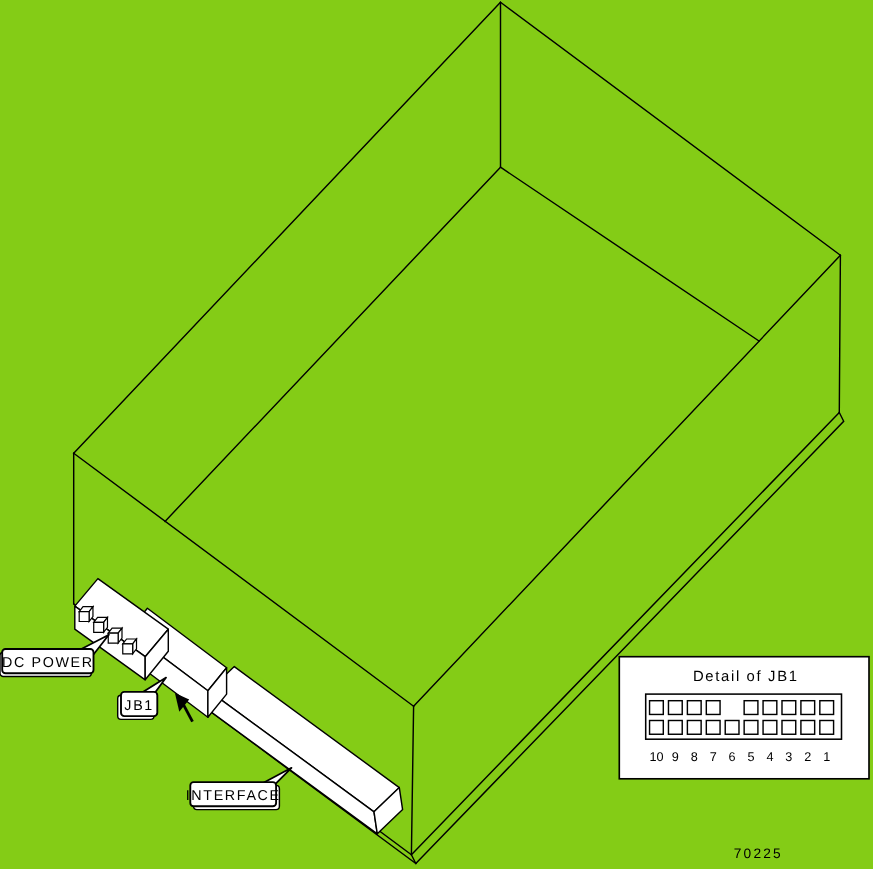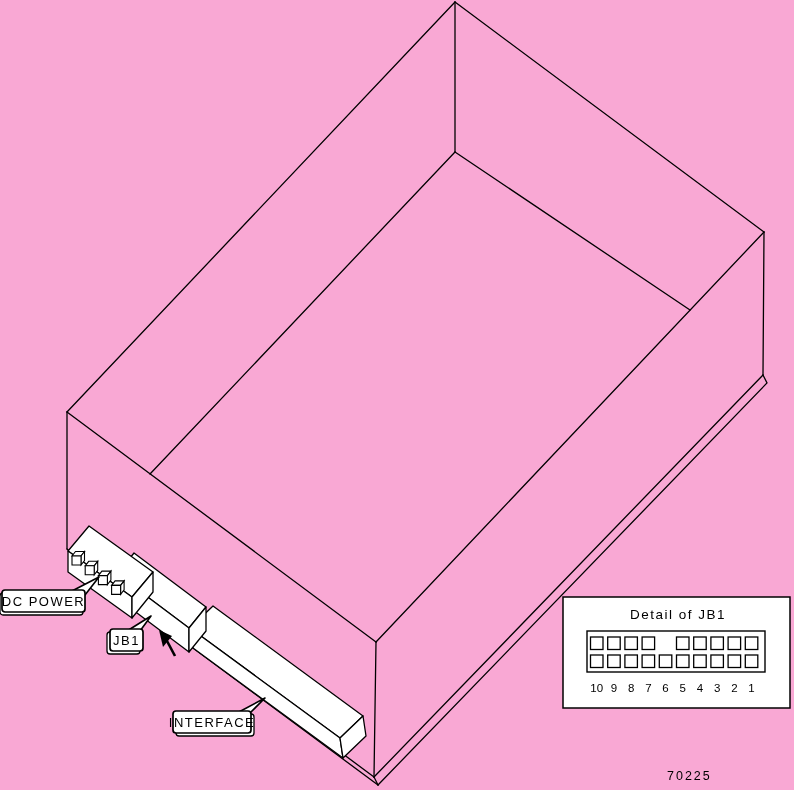--- a/index.html
+++ b/index.html
@@ -8,21 +8,21 @@
     background: #ffffff;
     width: 794px;
     height: 790px;
     overflow: hidden;
     font-family: "Liberation Sans", sans-serif;
   }
   .stage {
     position: relative;
     width: 794px;
     height: 790px;
-    background: #f9a8d4;
+    background: #84cc16;
   }
   svg { display: block; }
   .ln   { fill: none; stroke: #000; stroke-width: 1.3; stroke-linecap: round; }
   .face { fill: #fff; stroke: #000; stroke-width: 1.3; stroke-linejoin: round; }
   .callout-box  { fill: #fff; stroke: #000; stroke-width: 1.7; }
   .callout-shad { fill: #fff; stroke: #000; stroke-width: 1.3; }
   .wedge { fill: #fff; stroke: #000; stroke-width: 1.6; stroke-linejoin: round; }
   .callout-text {
     font-family: "Liberation Sans", sans-serif;
     font-size: 13px;

